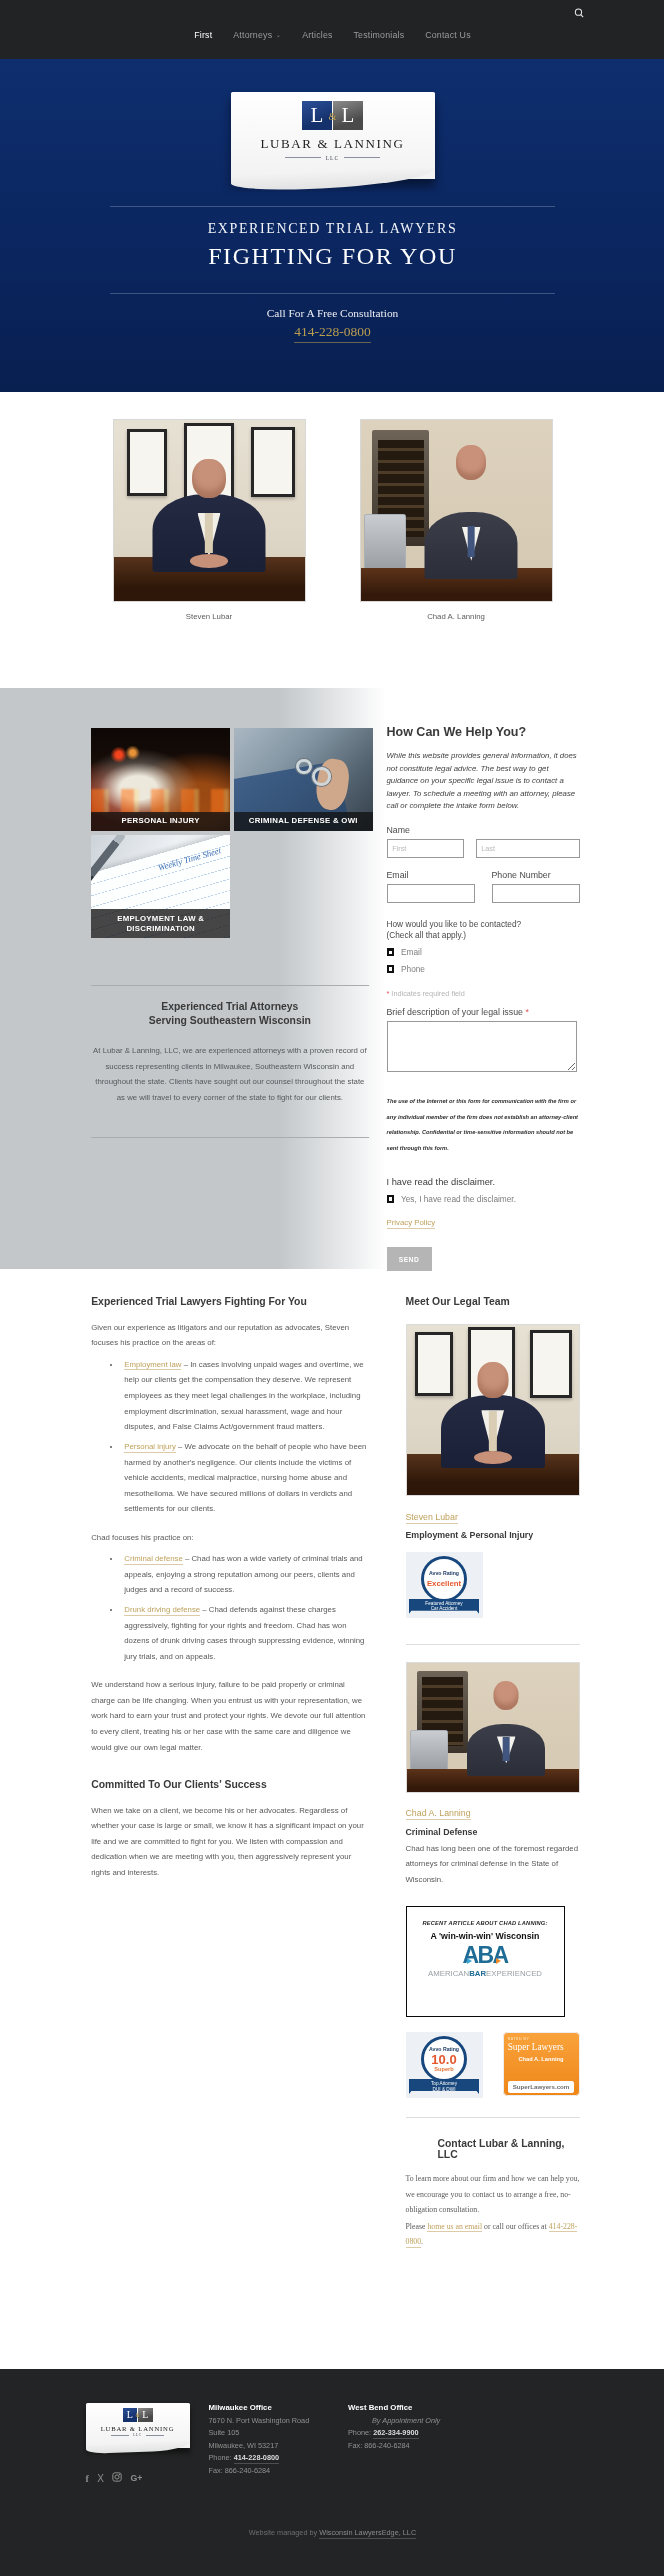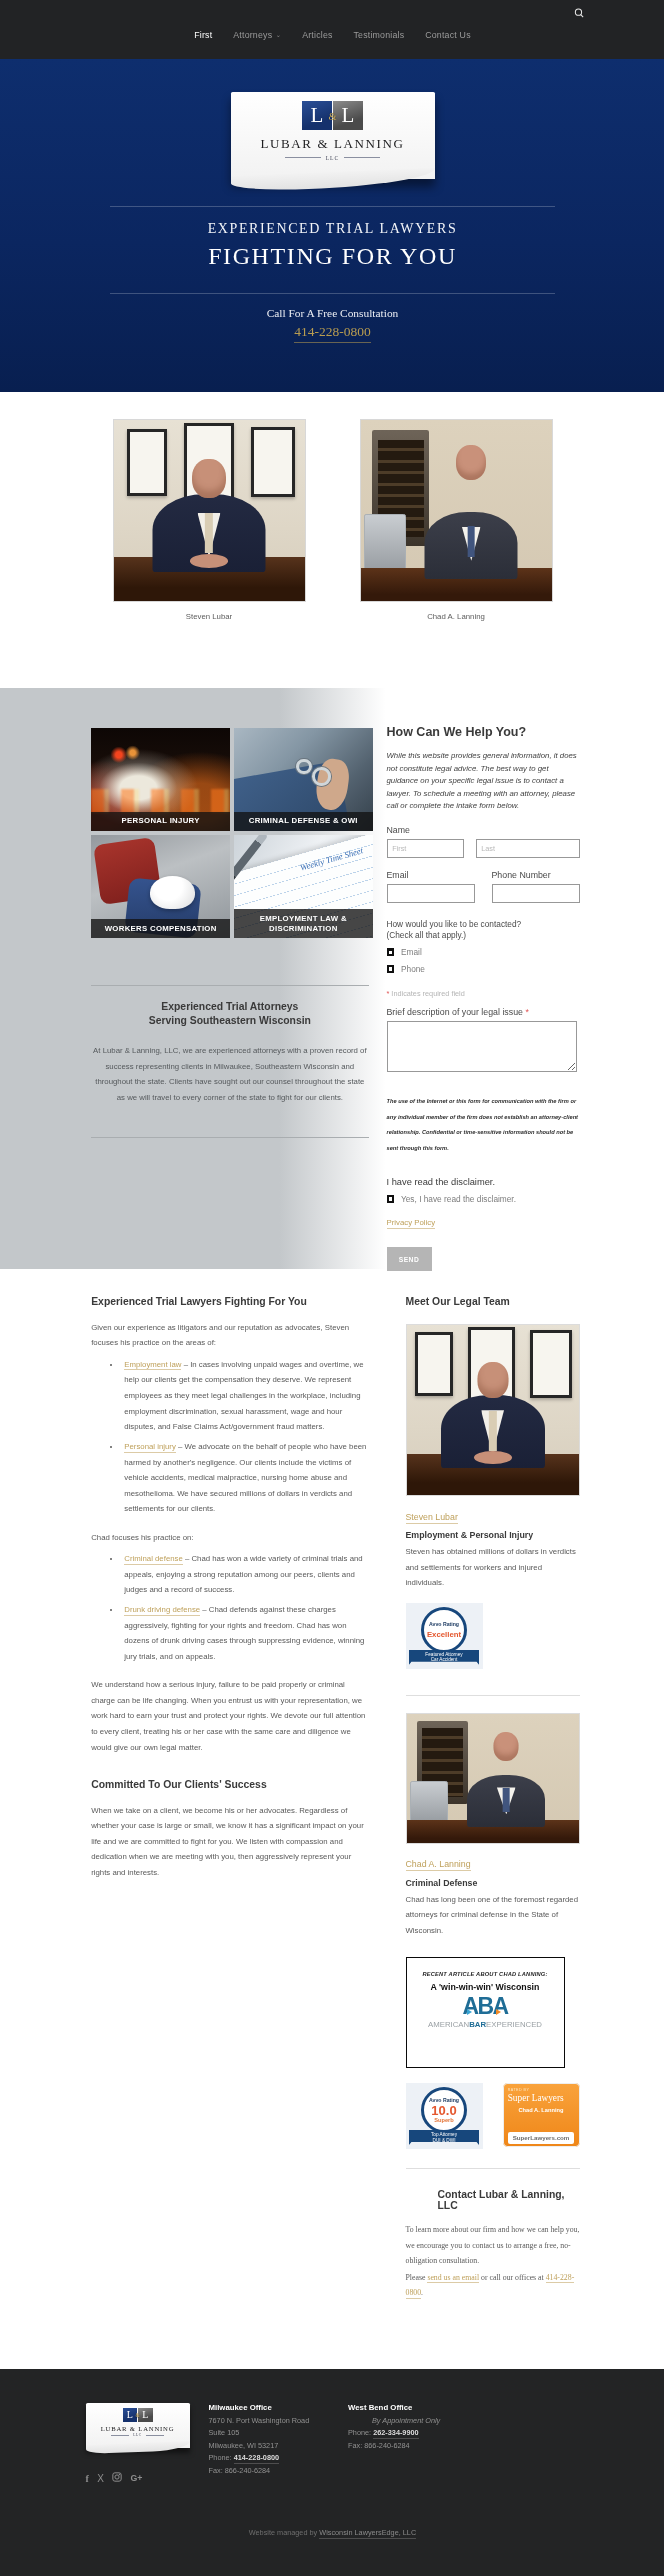--- a/index.html
+++ b/index.html
@@ -274,26 +274,20 @@
           <div class="streaks"></div>
           <div class="tile-label">PERSONAL INJURY</div>
         </div>
         <div class="tile tile-cd">
           <div class="denim"></div>
             <div class="hand"></div>
             <div class="cuff"></div>
             <div class="cuff cuff2"></div>
           <div class="tile-label">CRIMINAL DEFENSE &amp; OWI</div>
         </div>
-        <div class="tile tile-wc">
-          <div class="vest"></div>
-            <div class="overall"></div>
-            <div class="helmet"></div>
-          <div class="tile-label">WORKERS COMPENSATION</div>
-        </div>
         <div class="tile tile-el">
           <div class="sheet"></div>
           <div class="script">Weekly Time Sheet</div>
           <div class="pen"></div>
           <div class="tile-label">EMPLOYMENT LAW &amp; DISCRIMINATION</div>
         </div>
       </div>
       <hr class="band-divider">
       <div class="band-heading">
         <div>Experienced Trial Attorneys</div>
@@ -388,21 +382,20 @@
           <div class="abs desk-st"></div>
           <div class="abs suit-st" style="width:104px;height:73px;"></div>
           <div class="abs shirt-st"></div>
           <div class="abs tie-st"></div>
           <div class="abs head-st" style="width:31px;height:36px;"></div>
           <div class="abs hands-st"></div>
         </div>
       </div>
       <a class="att-name">Steven Lubar</a>
       <div class="att-title">Employment &amp; Personal Injury</div>
-      <p class="att-bio">Steven has obtained millions of dollars in verdicts and settlements for workers and injured individuals.</p>
 
       <div class="avvo-badge">
         <div class="avvo-circle">
           <div class="avvo-brand">Avvo Rating</div>
           <div class="avvo-rating-word">Excellent</div>
         </div>
         <div class="avvo-ribbon">
           <div>Featured Attorney</div>
           <div>Car Accident</div>
         </div>
@@ -451,21 +444,21 @@
           <div class="sl-name">Chad A. Lanning</div>
           <div class="sl-site">SuperLawyers.com</div>
         </div>
       </div>
 
       <hr class="right-hr" style="margin-top:18.7px;">
 
       <h2 class="contact-h">Contact Lubar &amp; Lanning, LLC</h2>
       <p class="contact-p">To learn more about our firm and how we can help you, we encourage you to contact us to arrange a free, no-obligation consultation.</p>
       <p class="contact-p" style="margin-top:1px;">
-        <span>Please </span><a class="gold">send us an email</a><span> or call our offices at </span><a class="gold">414-228-0800</a><span>.</span>
+        <span>Please </span><a class="gold">home us an email</a><span> or call our offices at </span><a class="gold">414-228-0800</a><span>.</span>
       </p>
     </div>
   </div>
 </section>
 
 <footer class="site-footer">
   <div class="container footer-cols">
     <div class="f-logo-col">
       <div class="logo-flag small">
         <div class="emblem">

